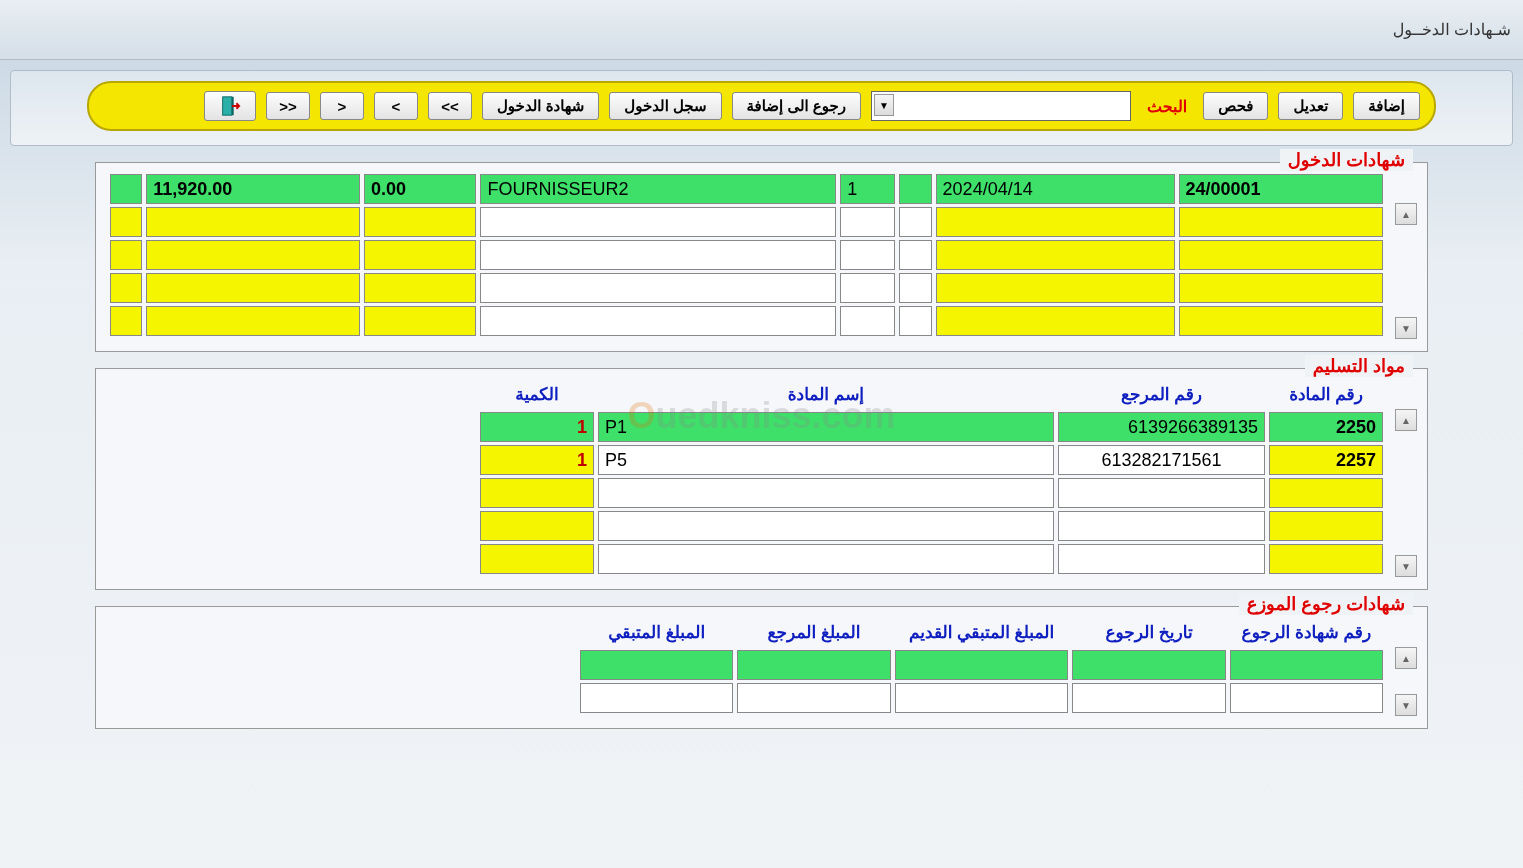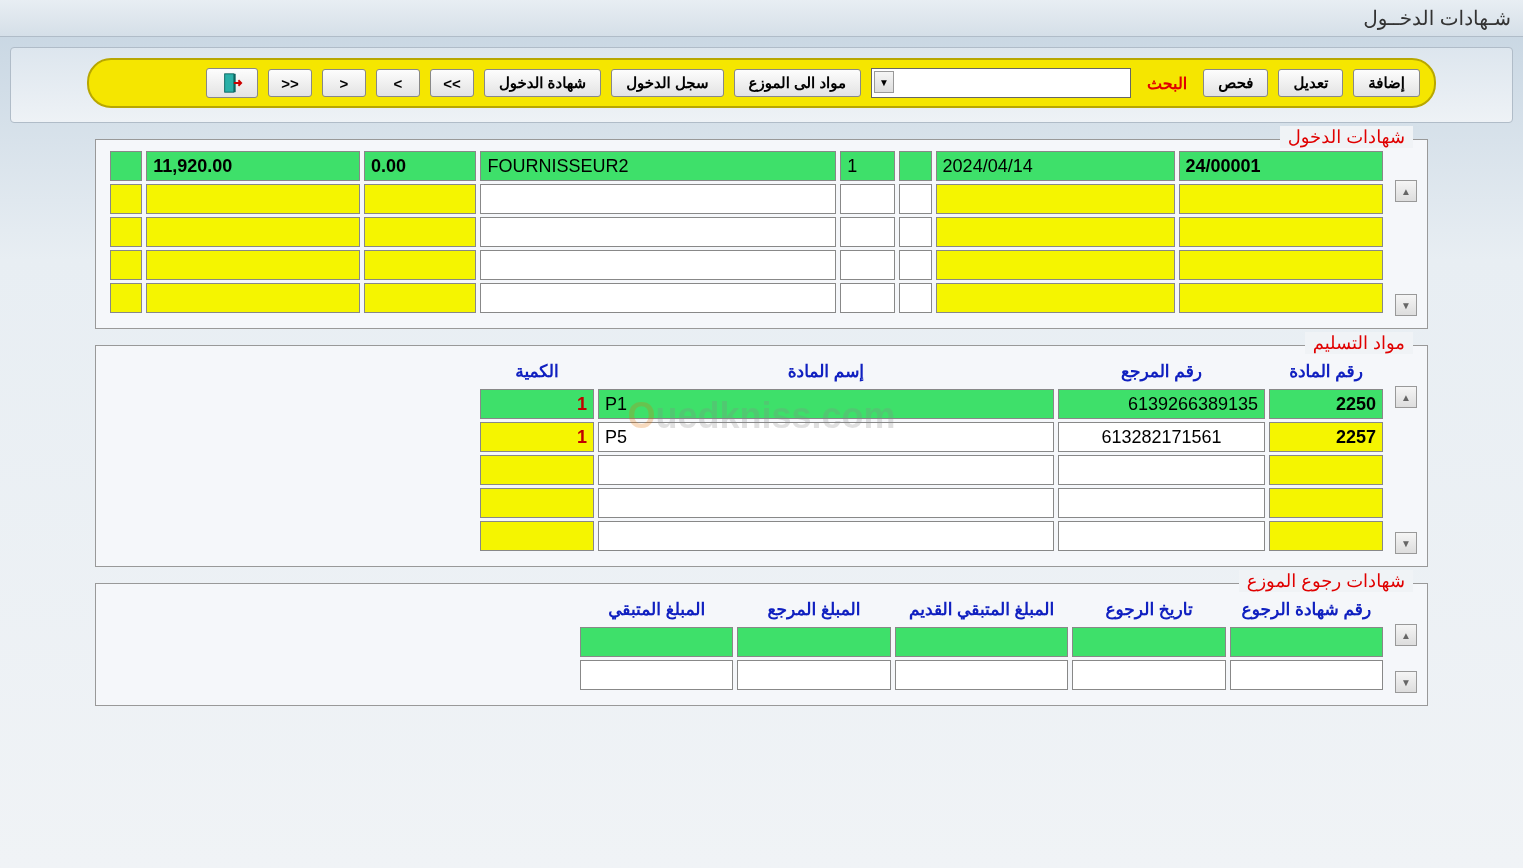--- a/index.html
+++ b/index.html
@@ -6,22 +6,22 @@
     body {
       font-family: Tahoma, Arial, sans-serif;
       background: linear-gradient(to bottom, #c5d4e1 0%, #e8eef3 30%, #f0f3f6 100%);
       width: 1523px;
       height: 868px;
       overflow: hidden;
       direction: rtl;
     }
     .title-bar {
       background: linear-gradient(to bottom, #e8eef3, #d5dfe8);
-      padding: 6px 12px;
-      font-size: 20px;
+      padding: 20px 12px;
+      font-size: 16px;
       color: #333;
       text-align: right;
       border-bottom: 1px solid #b0bcc8;
     }
     .outer-frame {
       margin: 10px;
       padding: 6px;
       border: 1px solid #b0bcc8;
       background: linear-gradient(to bottom, #dde6ee, #eef2f6);
       border-radius: 4px;
@@ -115,21 +115,21 @@
       margin-top: 16px;
       padding: 8px 10px 12px 10px;
       position: relative;
     }
     .panel-title {
       position: absolute;
       top: -14px;
       right: 14px;
       background: #f0f3f6;
       color: #e00000;
-      font-weight: normal;
+      font-weight: bold;
       font-size: 18px;
       padding: 0 8px;
     }
     .grid-wrap {
       display: flex;
       flex-direction: row-reverse;
       align-items: flex-start;
       gap: 6px;
     }
     table.grid {
@@ -202,21 +202,21 @@
 <div class="outer-frame">
   <div class="toolbar">
     <button class="btn">إضافة</button>
     <button class="btn">تعديل</button>
     <button class="btn">فحص</button>
     <span class="search-label">البحث</span>
     <div class="combo">
       <input class="combo-input" value="" style="">
       <div class="combo-arrow">▼</div>
     </div>
-    <button class="btn btn-wide">مواد الى الموزع</button>
+    <button class="btn btn-wide">رجوع الى إضافة</button>
     <button class="btn btn-wide">سجل الدخول</button>
     <button class="btn btn-wide">شهادة الدخول</button>
     <button class="btn btn-nav">&lt;&lt;</button>
     <button class="btn btn-nav">&lt;</button>
     <button class="btn btn-nav">&gt;</button>
     <button class="btn btn-nav">&gt;&gt;</button>
     <div class="exit-btn">
       <span class="exit-icon">
         <svg viewBox="0 0 24 24">
             <rect x="4" y="2" width="10" height="20" fill="#2ab0a8" stroke="#0a6560"></rect>

